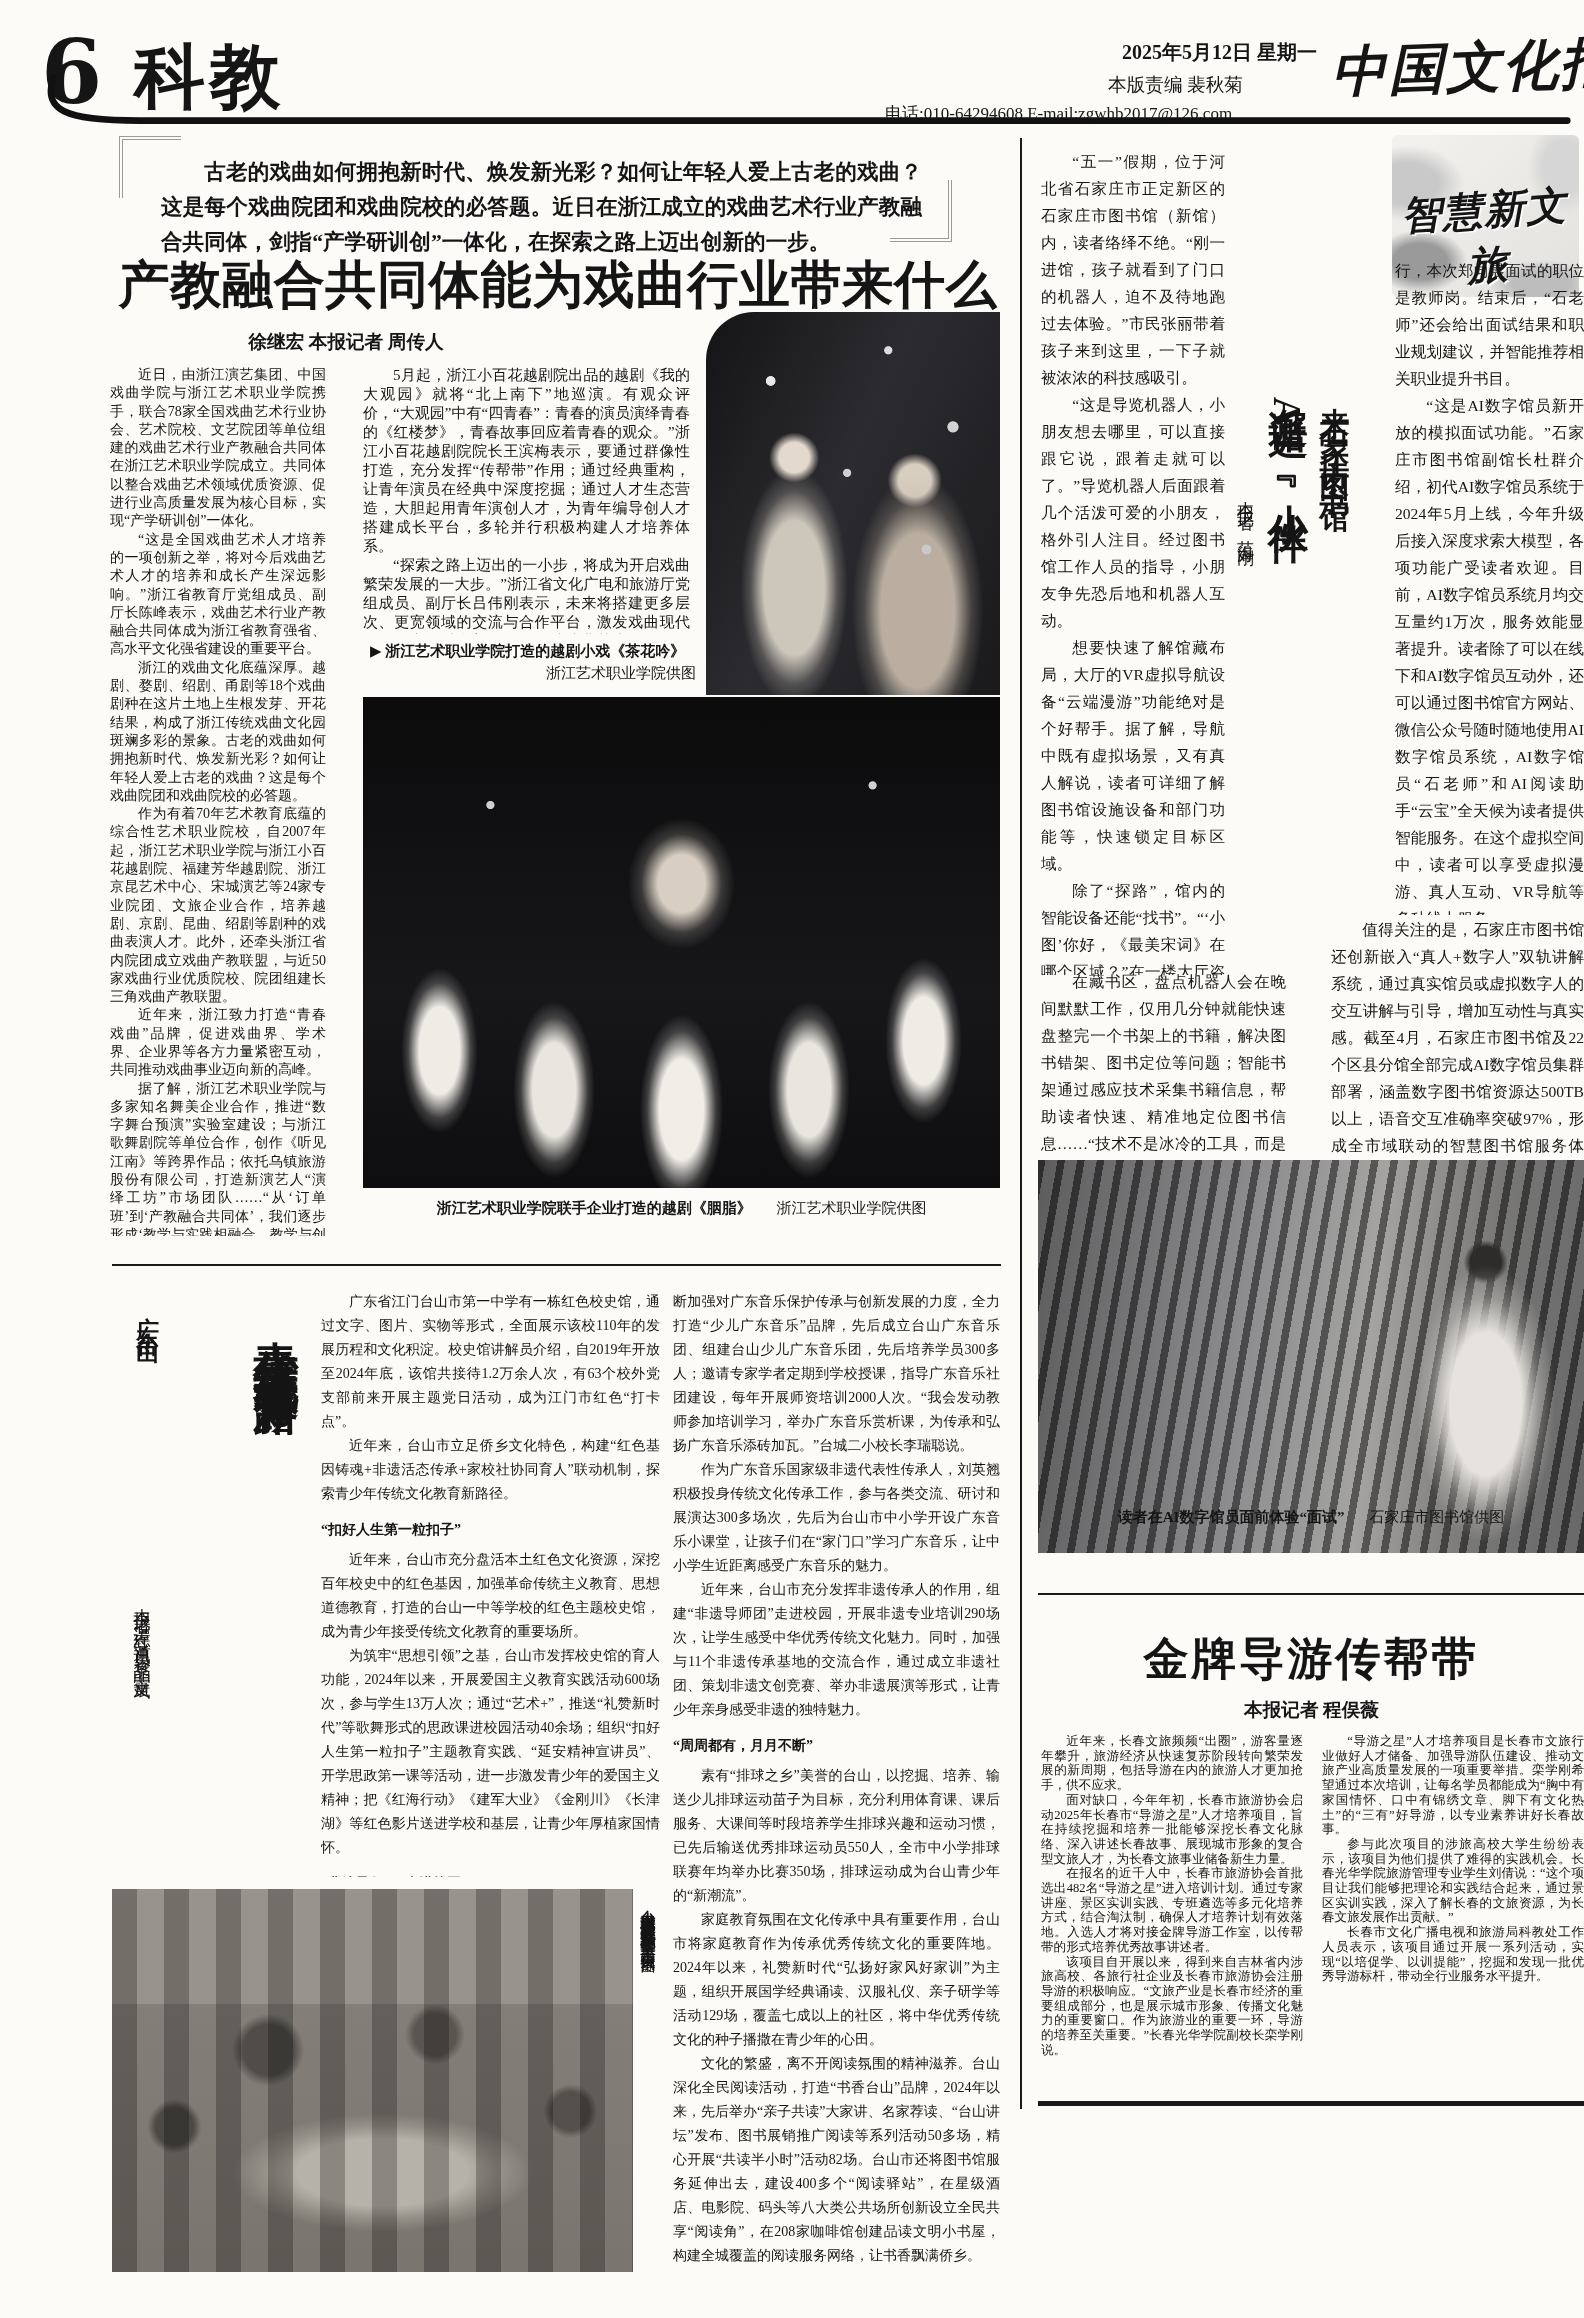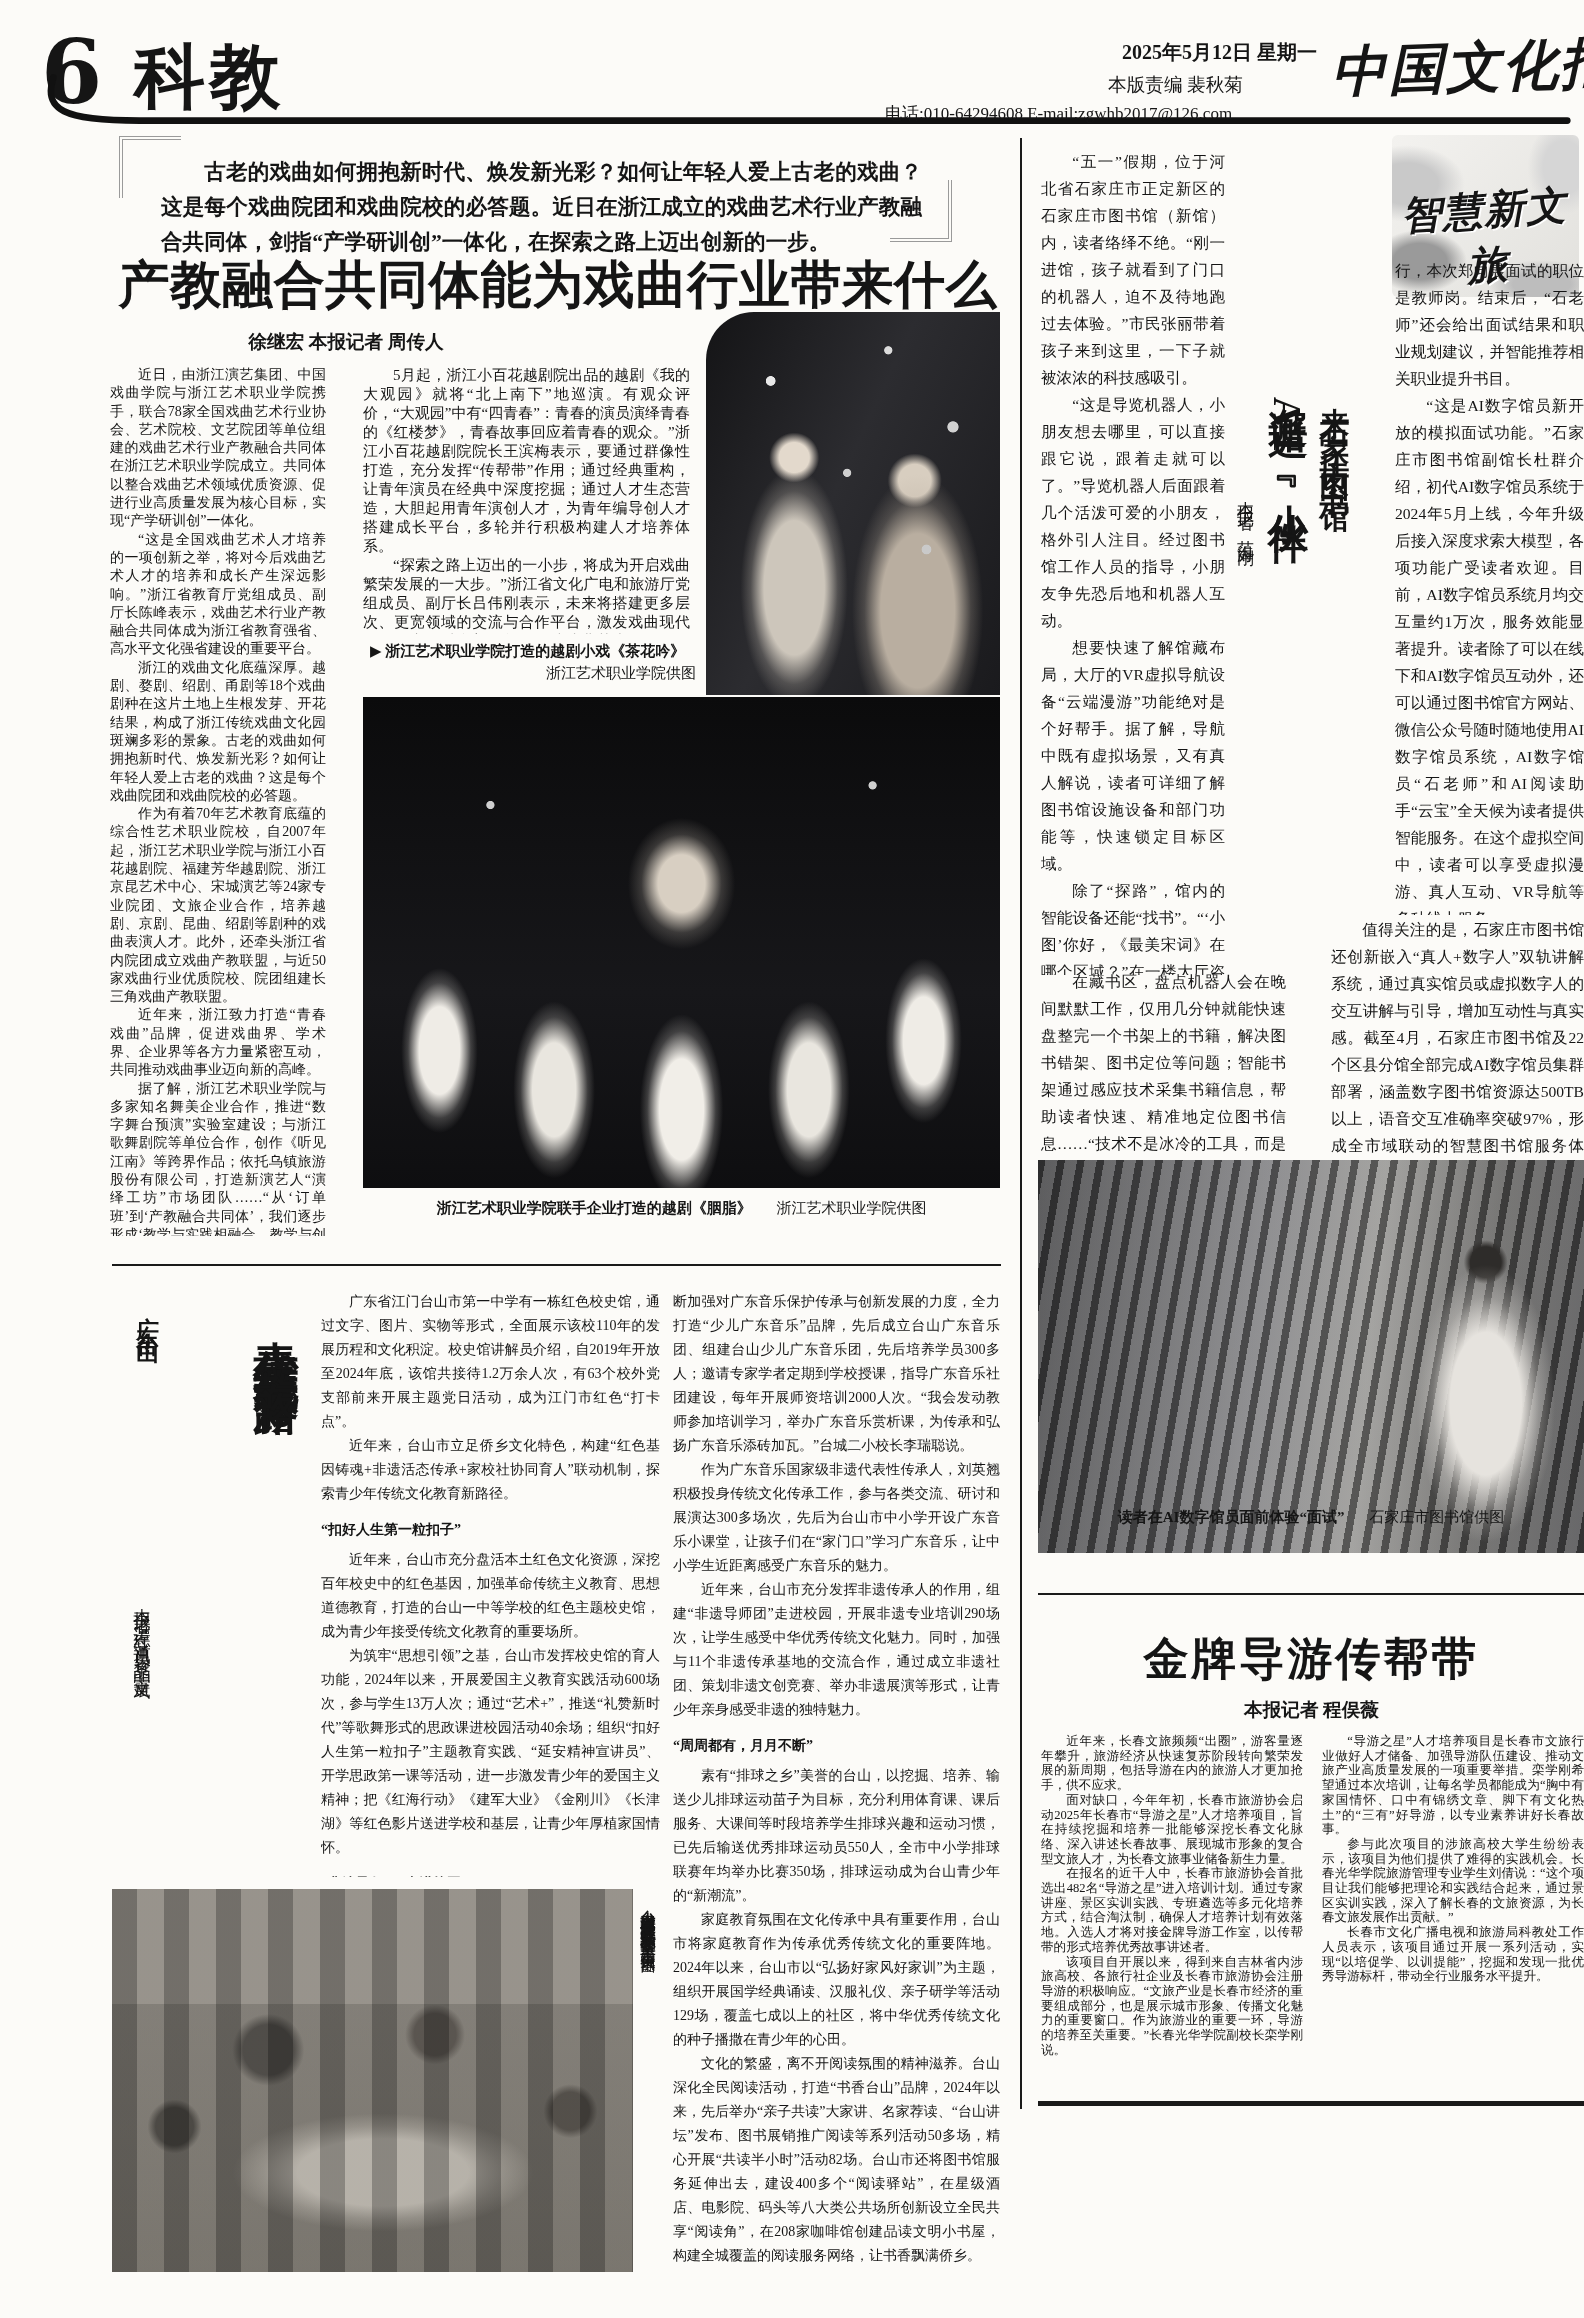--- a/index.html
+++ b/index.html
@@ -229,21 +229,21 @@
     <p class="tais-sub">“非遗导师团”走进校园</p>
 
   </div>
 
   <div class="abs tais clip" style="left:673px;top:1290px;width:327px;height:985px;">
     <p class="noind">断加强对广东音乐保护传承与创新发展的力度，全力打造“少儿广东音乐”品牌，先后成立台山广东音乐团、组建台山少儿广东音乐团，先后培养学员300多人；邀请专家学者定期到学校授课，指导广东音乐社团建设，每年开展师资培训2000人次。“我会发动教师参加培训学习，举办广东音乐赏析课，为传承和弘扬广东音乐添砖加瓦。”台城二小校长李瑞聪说。</p>
     <p>作为广东音乐国家级非遗代表性传承人，刘英翘积极投身传统文化传承工作，参与各类交流、研讨和展演达300多场次，先后为台山市中小学开设广东音乐小课堂，让孩子们在“家门口”学习广东音乐，让中小学生近距离感受广东音乐的魅力。</p>
     <p>近年来，台山市充分发挥非遗传承人的作用，组建“非遗导师团”走进校园，开展非遗专业培训290场次，让学生感受中华优秀传统文化魅力。同时，加强与11个非遗传承基地的交流合作，通过成立非遗社团、策划非遗文创竞赛、举办非遗展演等形式，让青少年亲身感受非遗的独特魅力。</p>
     <p class="tais-sub">“周周都有，月月不断”</p>
     <p>素有“排球之乡”美誉的台山，以挖掘、培养、输送少儿排球运动苗子为目标，充分利用体育课、课后服务、大课间等时段培养学生排球兴趣和运动习惯，已先后输送优秀排球运动员550人，全市中小学排球联赛年均举办比赛350场，排球运动成为台山青少年的“新潮流”。</p>
-    <p>家庭教育氛围在文化传承中具有重要作用，台山市将家庭教育作为传承优秀传统文化的重要阵地。2024年以来，台山市以“弘扬好家风好家训”为主题，组织开展国学经典诵读、汉服礼仪、亲子研学等活动129场，覆盖七成以上的社区，将中华优秀传统文化的种子播撒在青少年的心田。</p>
+    <p>家庭教育氛围在文化传承中具有重要作用，台山市将家庭教育作为传承优秀传统文化的重要阵地。2024年以来，礼赞新时代“弘扬好家风好家训”为主题，组织开展国学经典诵读、汉服礼仪、亲子研学等活动129场，覆盖七成以上的社区，将中华优秀传统文化的种子播撒在青少年的心田。</p>
     <p>文化的繁盛，离不开阅读氛围的精神滋养。台山深化全民阅读活动，打造“书香台山”品牌，2024年以来，先后举办“亲子共读”大家讲、名家荐读、“台山讲坛”发布、图书展销推广阅读等系列活动50多场，精心开展“共读半小时”活动82场。台山市还将图书馆服务延伸出去，建设400多个“阅读驿站”，在星级酒店、电影院、码头等八大类公共场所创新设立全民共享“阅读角”，在208家咖啡馆创建品读文明小书屋，构建全城覆盖的阅读服务网络，让书香飘满侨乡。</p>
   </div>
 
   <div class="abs photo classroom" style="left:112px;top:1889px;width:521px;height:383px;"></div>
   <div class="abs vert vcap" style="left:638px;top:1898px;height:376px;">
     <span>台山市台城街道金星社区开展书法沙龙公益学堂</span>
     <span class="credit">台山市委宣传部供图</span>
   </div>
 
 </div>

